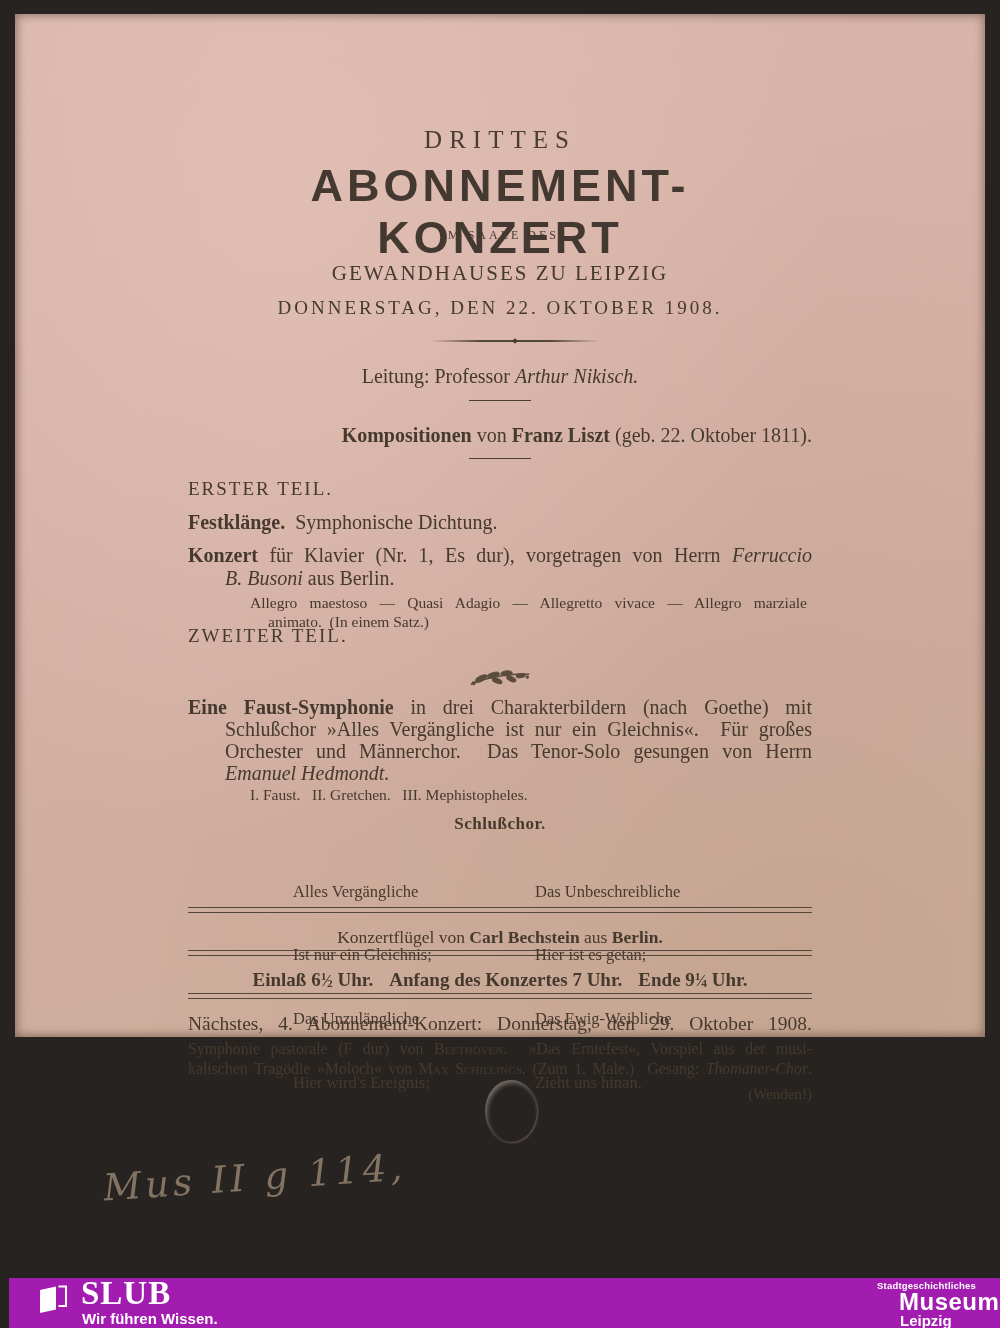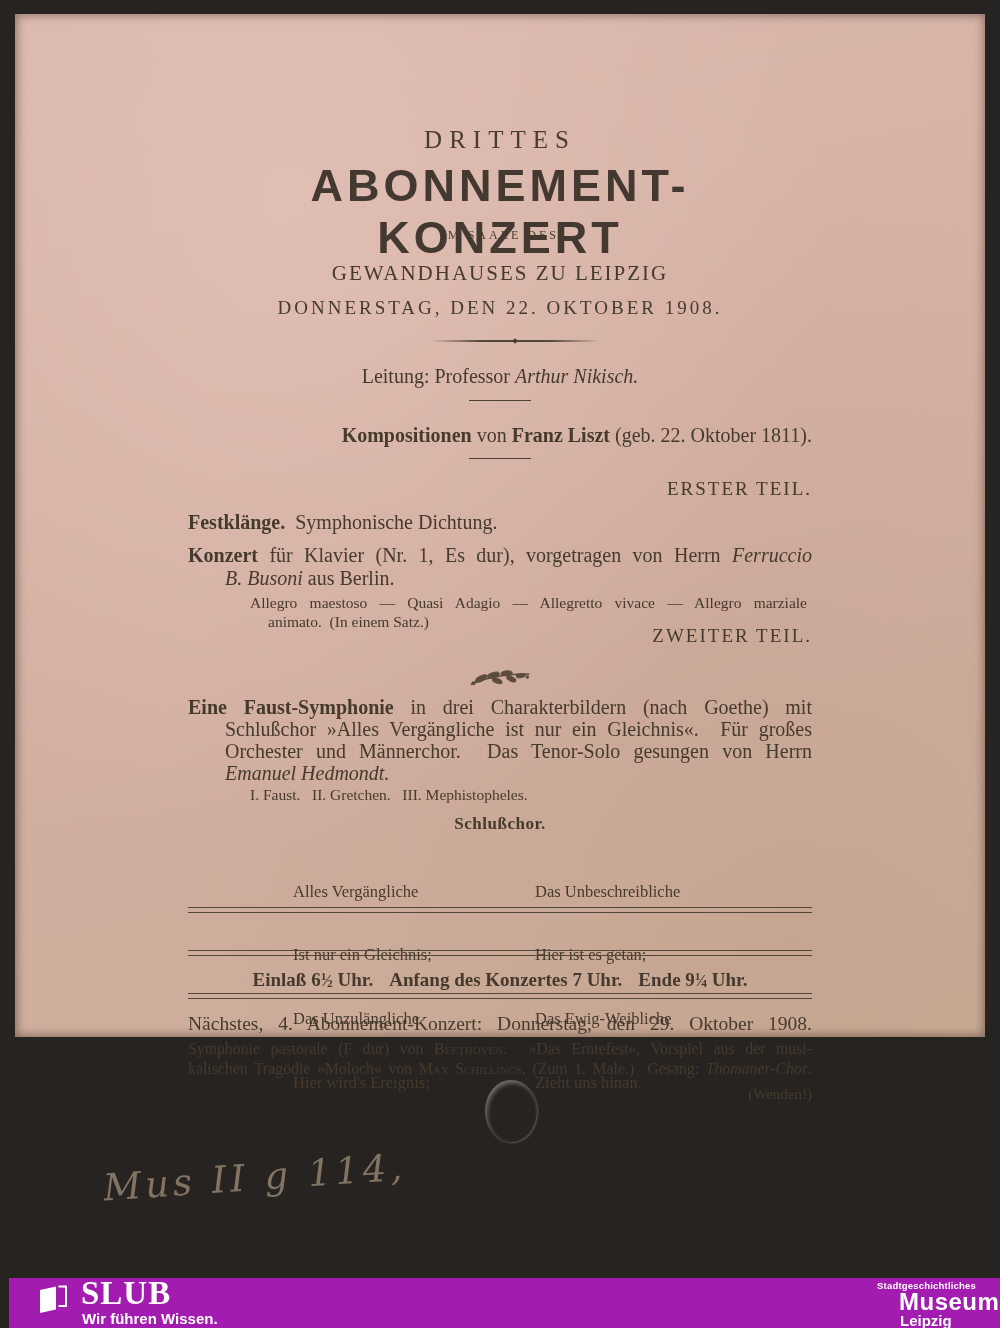--- a/index.html
+++ b/index.html
@@ -34,21 +34,21 @@
   .rule-taper { top:326px; left:calc(173px + 227px); width:170px; height:2px;
     background:linear-gradient(90deg, rgba(70,57,45,0) 0%, rgba(70,57,45,0.9) 30%, rgba(70,57,45,0.9) 70%, rgba(70,57,45,0) 100%); }
   .rule-taper::after { content:""; position:absolute; left:50%; top:-1px; width:4px; height:4px;
     margin-left:-2px; background:#46392d; transform:rotate(45deg); }
 
   .conductor { top:351px; font-size:20px; text-align:center; }
   .rule-s { height:0; border-top:1.2px solid #4d3f33; width:62px; left:calc(173px + 281px); }
   .rs1 { top:386px; } .rs2 { top:444px; }
   .komp { top:410px; font-size:20px; text-align:right; }
 
-  .part-head { font-size:19px; letter-spacing:2px; text-align:right; }
+  .part-head { font-size:19px; letter-spacing:2px; text-align:left; }
   .ph1 { top:464px; } .ph2 { top:611px; }
 
   .festk { top:497px; font-size:20px; }
   .konz1 { top:530px; font-size:20px; }
   .konz2 { top:553px; left:210px; width:587px; font-size:20px; }
   .tempo1 { top:580px; left:235px; width:557px; font-size:15.5px; }
   .tempo2 { top:599px; left:253px; width:400px; font-size:15.5px; }
 
   .ornament { top:616px; left:calc(173px + 279px); width:66px; height:24px; }
 
@@ -171,20 +171,21 @@
     </div>
     <div class="chor-col chor-r">
       <div>Das Unbeschreibliche</div>
       <div>Hier ist es getan;</div>
       <div>Das Ewig-Weibliche</div>
       <div>Zieht uns hinan.</div>
     </div>
 
     <div class="b rule-d rd1"></div>
 
+    <div class="b fluegel"><span>Konzertflügel von </span><span class="bd">Carl Bechstein</span><span> aus </span><span class="bd">Berlin.</span></div>
 
     <div class="b rule-d rd2"></div>
 
     <div class="b einlass"><span>Einlaß 6</span><span class="num">1</span><span class="fsl">⁄</span><span class="den">2</span><span> Uhr.</span><span class="gap"></span><span>Anfang des Konzertes 7 Uhr.</span><span class="gap"></span><span>Ende 9</span><span class="num">1</span><span class="fsl">⁄</span><span class="den">4</span><span> Uhr.</span></div>
 
     <div class="b rule-d rd3"></div>
 
     <div class="b naechst just">Nächstes, 4. Abonnement-Konzert: Donnerstag, den 29. Oktober 1908.</div>
     <div class="b detail1 just"><span>Symphonie pastorale (F dur) von </span><span class="sc">Beethoven</span><span>.  »Das Erntefest«, Vorspiel aus der musi-</span></div>
     <div class="b detail2 just"><span>kalischen Tragödie »Moloch« von </span><span class="sc">Max Schillings</span><span>. (Zum 1. Male.)  Gesang: </span><span class="it">Thomaner-Chor</span><span>.</span></div>

